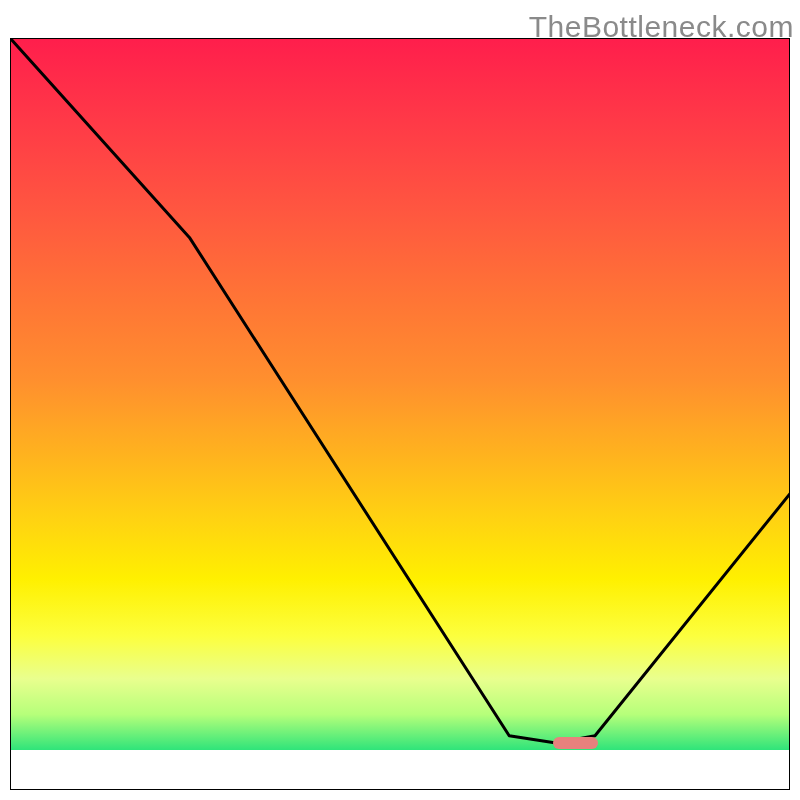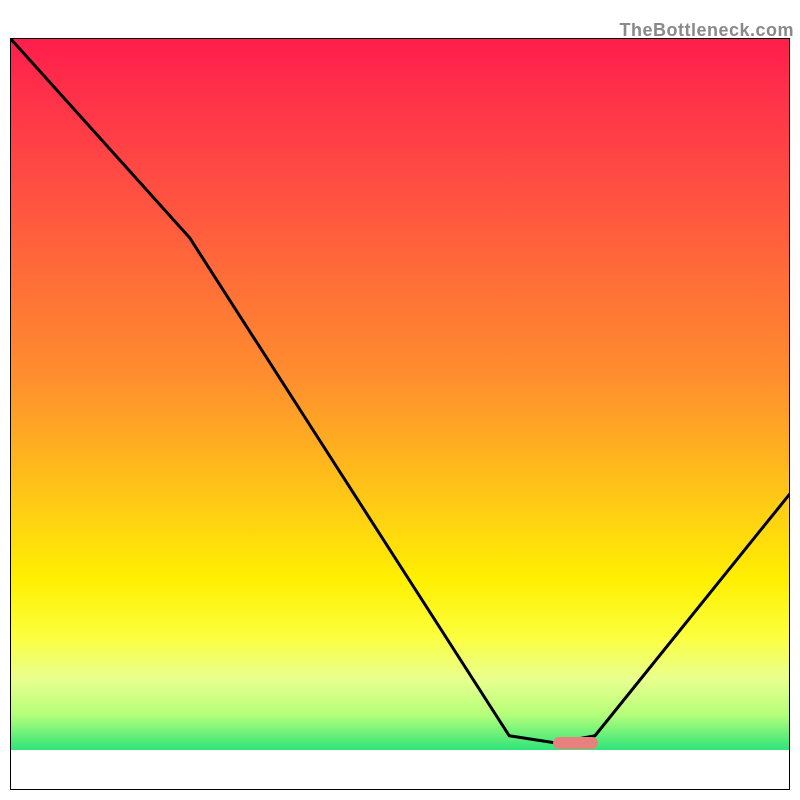--- a/index.html
+++ b/index.html
@@ -15,21 +15,21 @@
       #ffd411 68%,
       #fff000 76%,
       #fcff3e 84%,
       #e9ff8e 90%,
       #b6ff7a 95%,
       #2fe47a 100%);
   }
   .border{position:absolute;left:0;top:0;width:778px;height:750px;border:1px solid #000}
   svg.curve{position:absolute;left:0;top:0}
   .marker{position:absolute;width:45px;height:12px;border-radius:6px;background:#e8817d}
-  .attribution{position:absolute;right:6px;top:20px;font-size:18px;font-weight:bold;color:#8a8a8a;letter-spacing:0.5px}
+  .attribution{position:absolute;right:6px;top:10px;font-size:30px;font-weight:normal;color:#8a8a8a;letter-spacing:0.5px}
 </style>
 </head>
 <body>
 
 <div class="attribution">TheBottleneck.com</div>
 
 <div class="frame">
   <div class="gradient"></div>
 
   <svg class="curve" width="780" height="712" viewBox="0 0 780 712">

